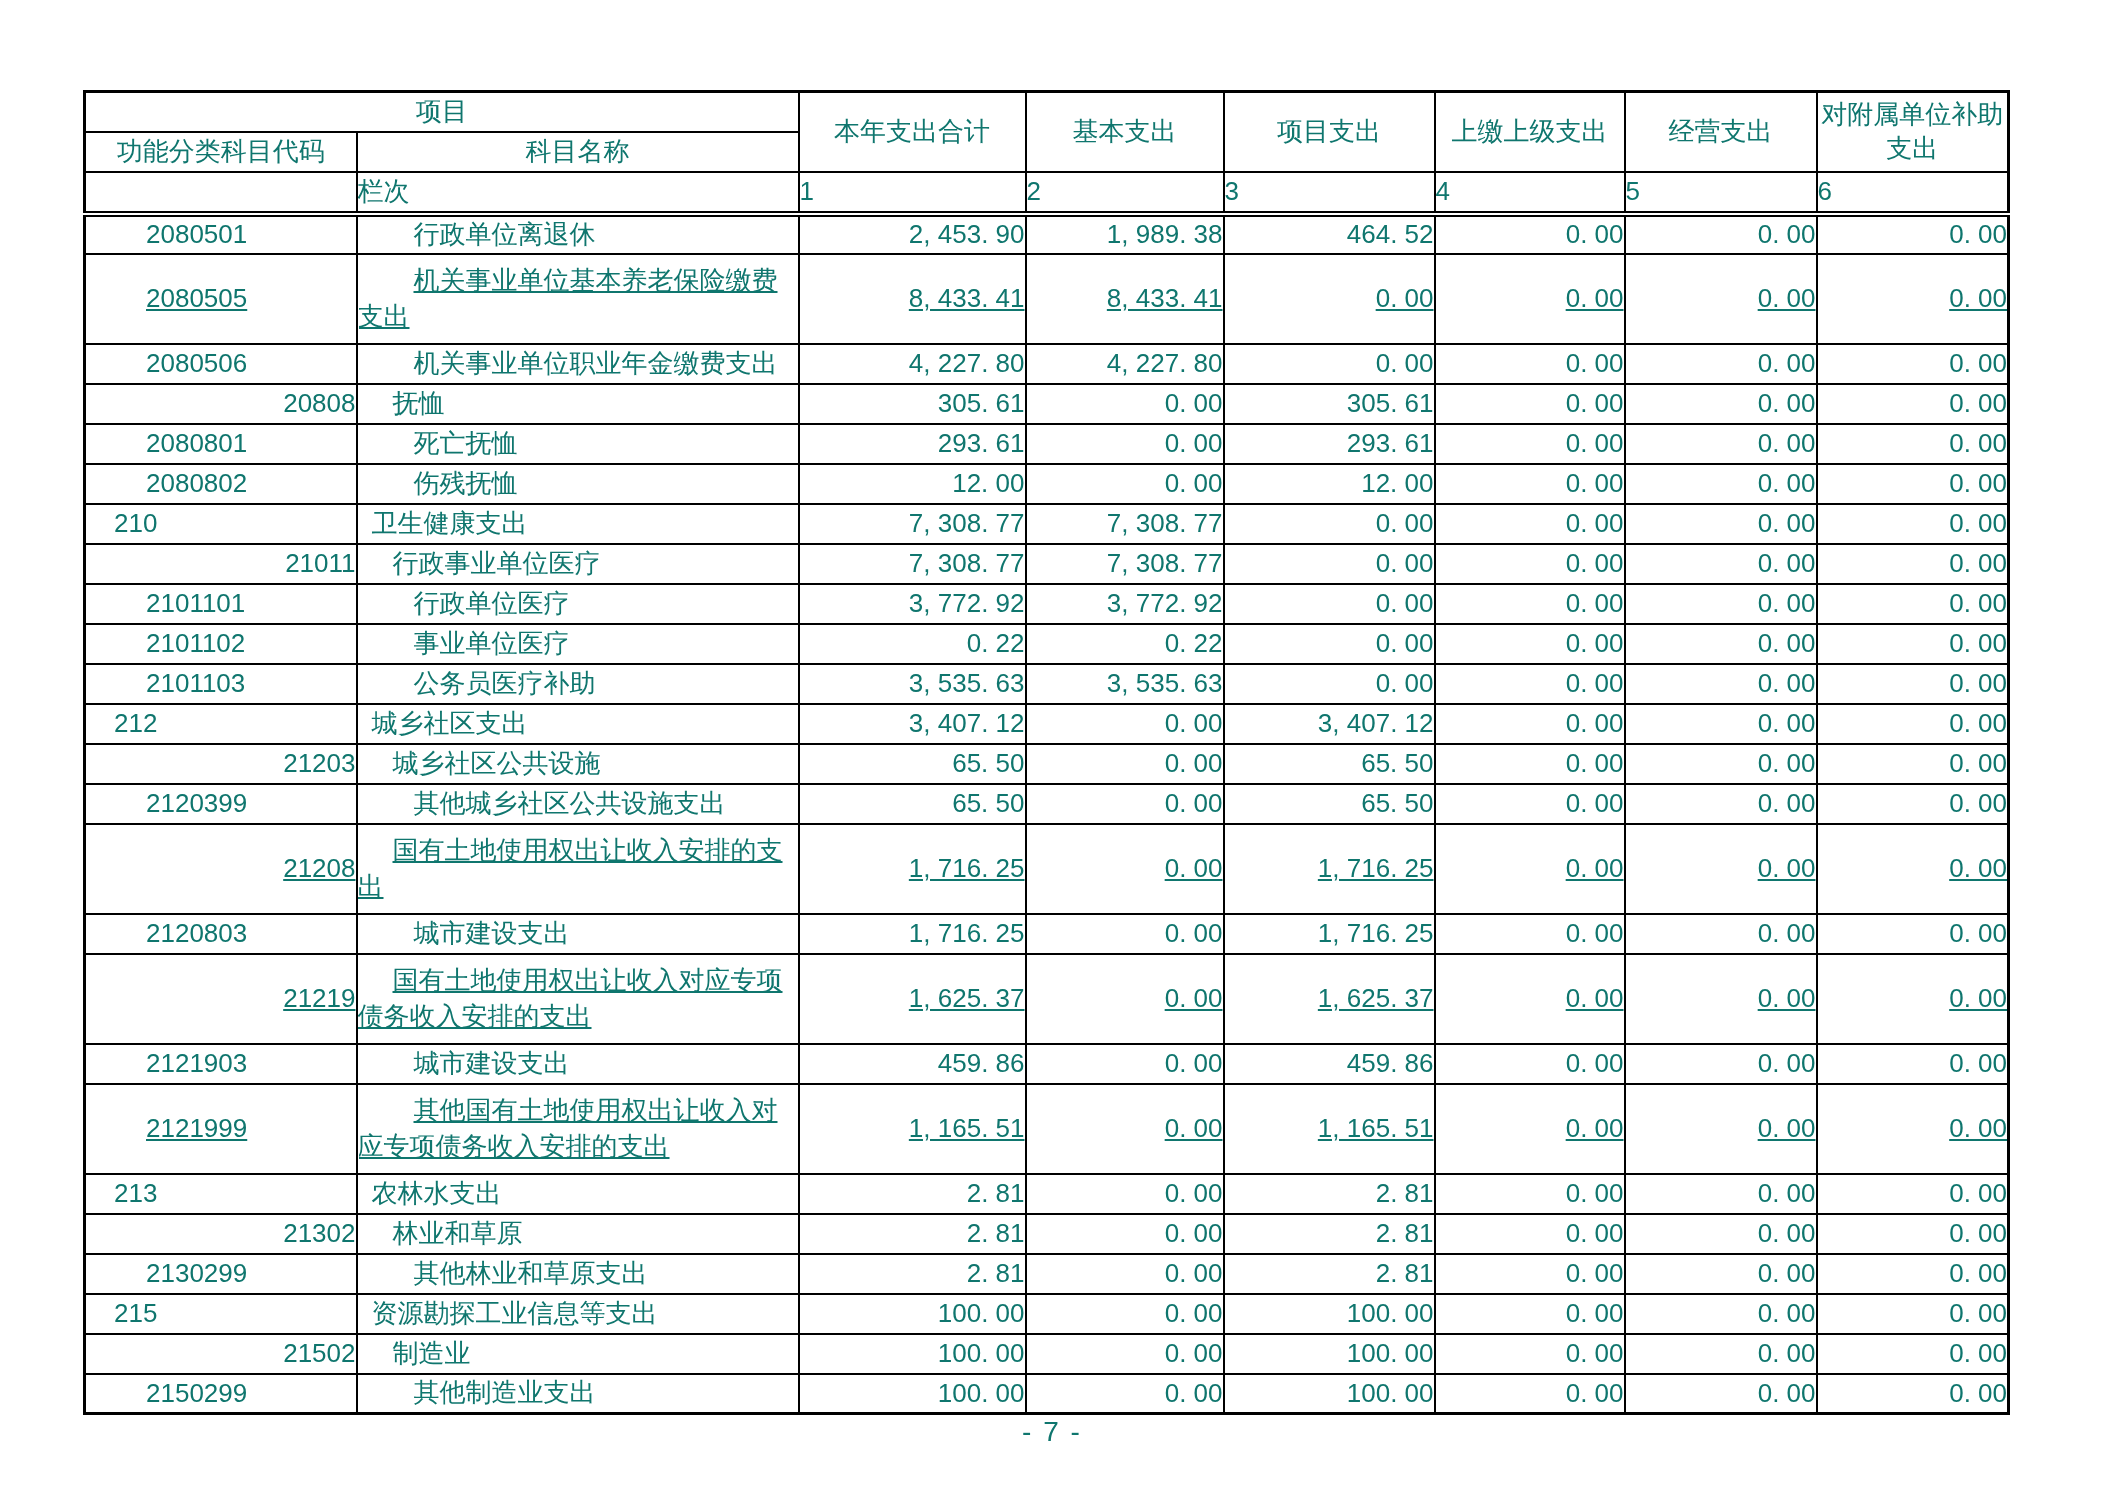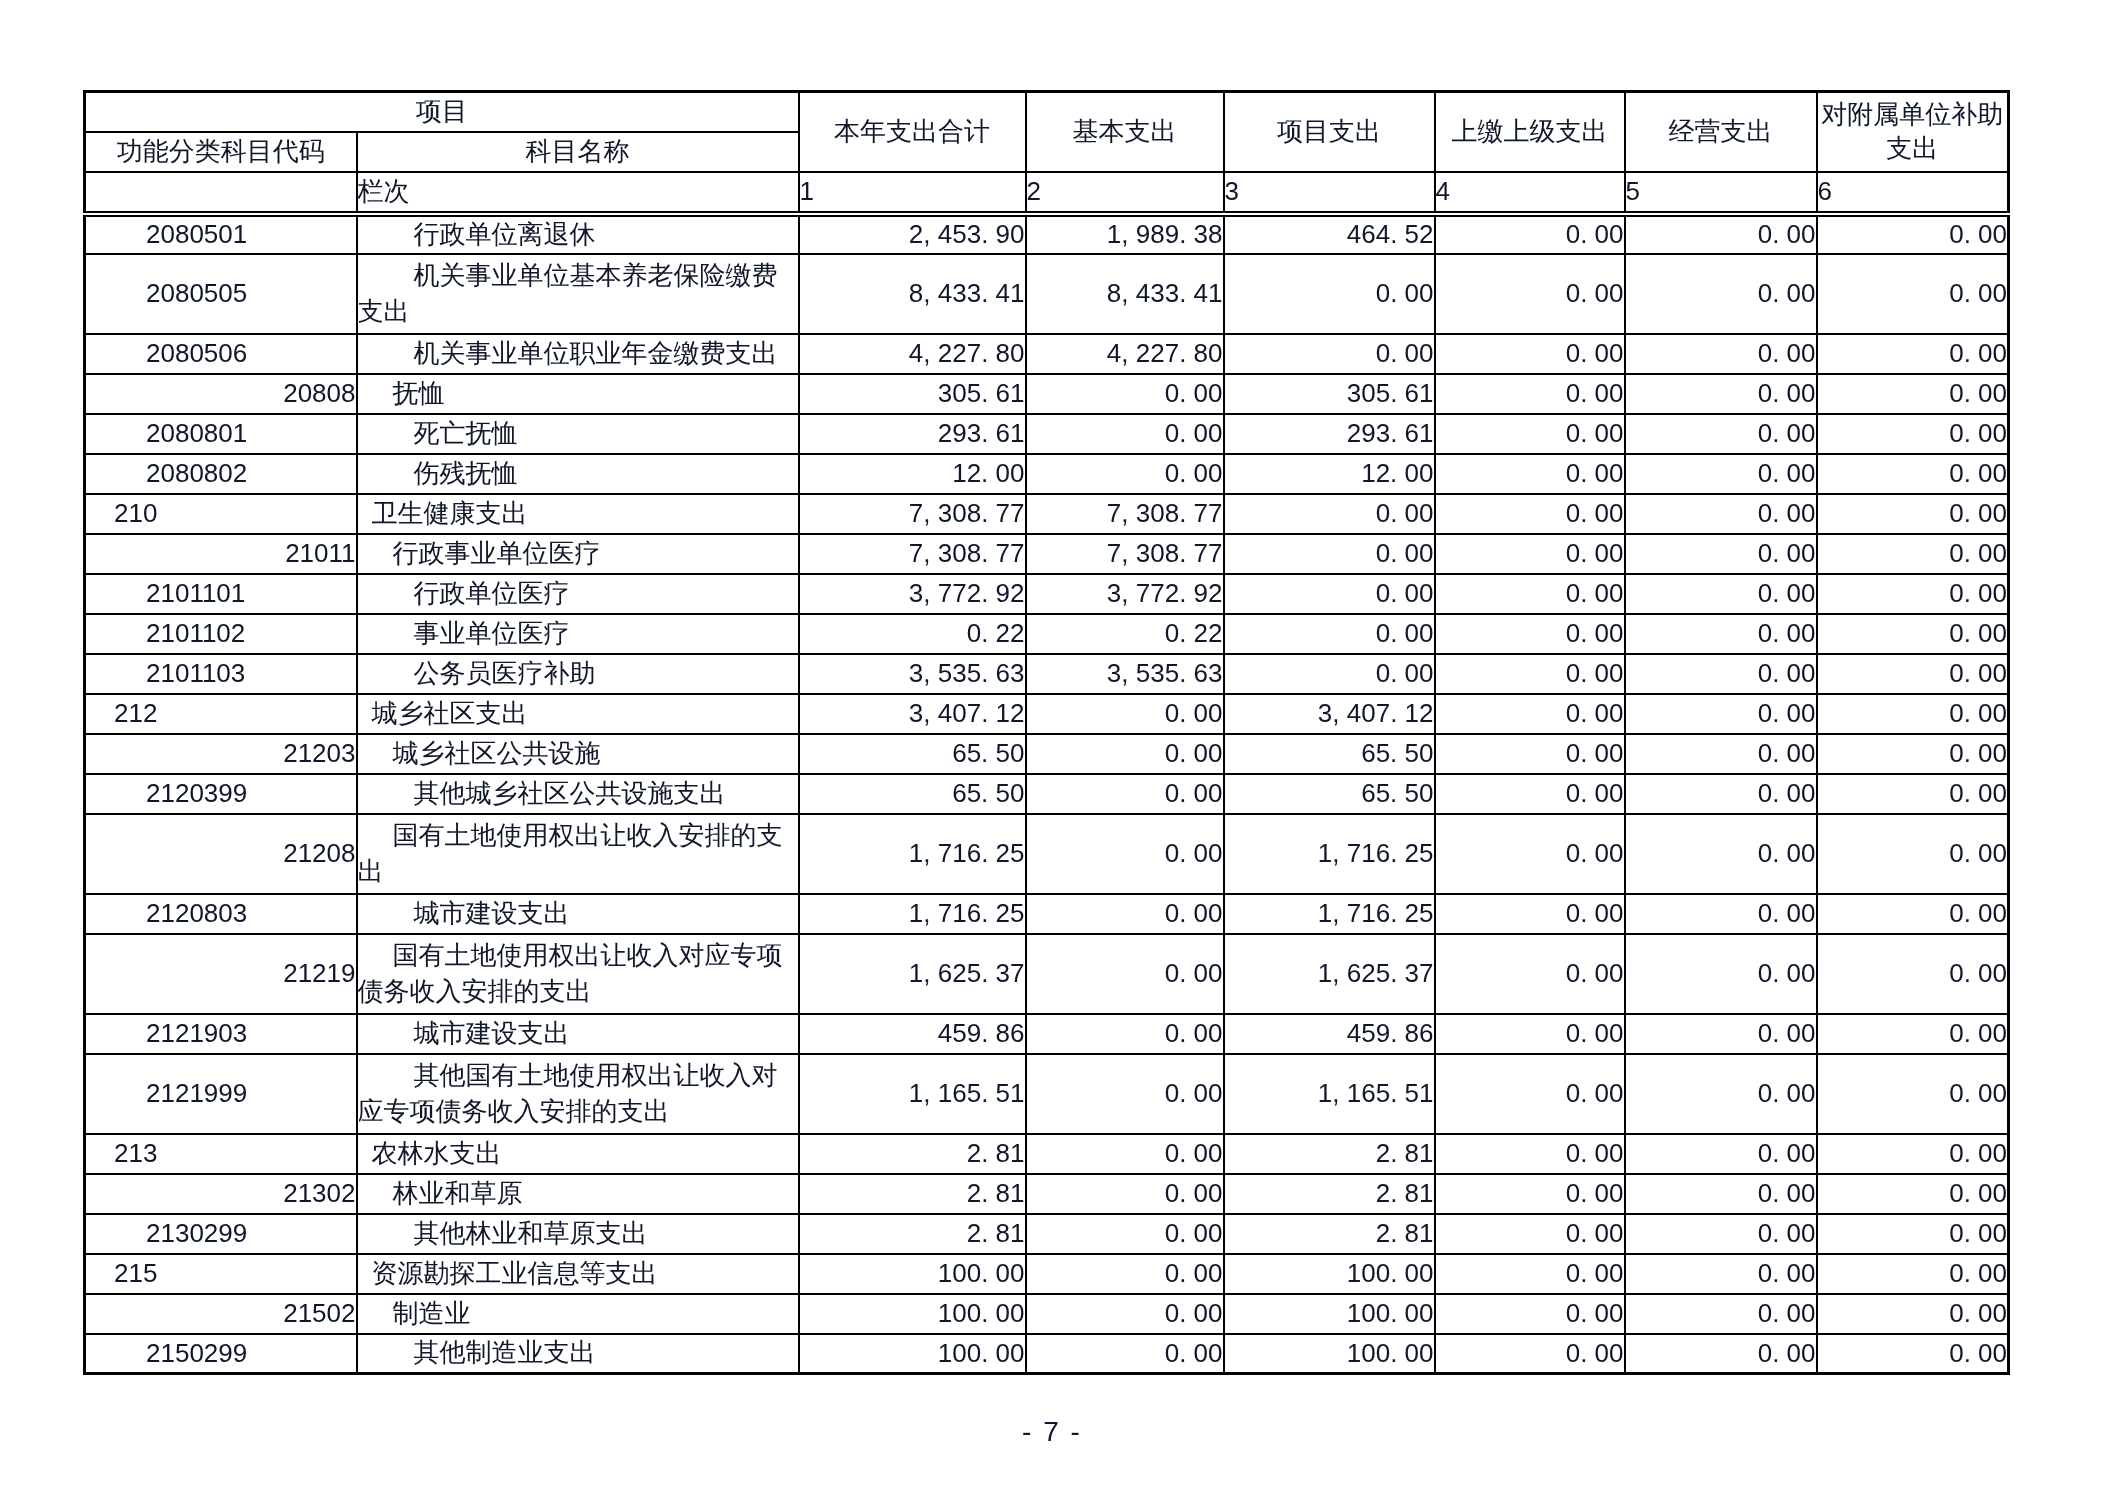--- a/index.html
+++ b/index.html
@@ -1,21 +1,21 @@
 <!DOCTYPE html>
 <html><head>
 <meta charset="utf-8">
 <style>
   html, body { margin: 0; padding: 0; background: #ffffff; }
   .page {
     position: relative;
     width: 2104px;
     height: 1488px;
     background: #ffffff;
-    color: #0f172a;
+    color: #0f766e;
     font-family: "Liberation Sans", sans-serif;
   }
   table.budget {
     position: absolute;
     left: 83px;
     top: 90px;
     width: 1924px;
     border-collapse: collapse;
     table-layout: fixed;
     border: 3px solid #000;
@@ -35,21 +35,21 @@
     line-height: 1.3;
   }
   tr.h1 { height: 40px; }
   tr.h2 { height: 40px; }
   tr.lanci { height: 42px; }
   tr.lanci td {
     border-bottom: 6px double #000;
     text-align: left;
   }
   tbody tr { height: 40px; }
-  tbody tr.tall { height: 80px; }
+  tbody tr.tall { height: 90px; text-decoration: underline; }
   td.code { text-align: left; }
   .code.ind0 { padding-left: 28px; }
   .code.ind1 { padding-left: 81px; text-align: right; }
   .code.ind2 { padding-left: 60px; }
   td.name {
     text-align: left;
     white-space: pre-line;
     line-height: 1.38;
     padding-right: 4px;
   }

